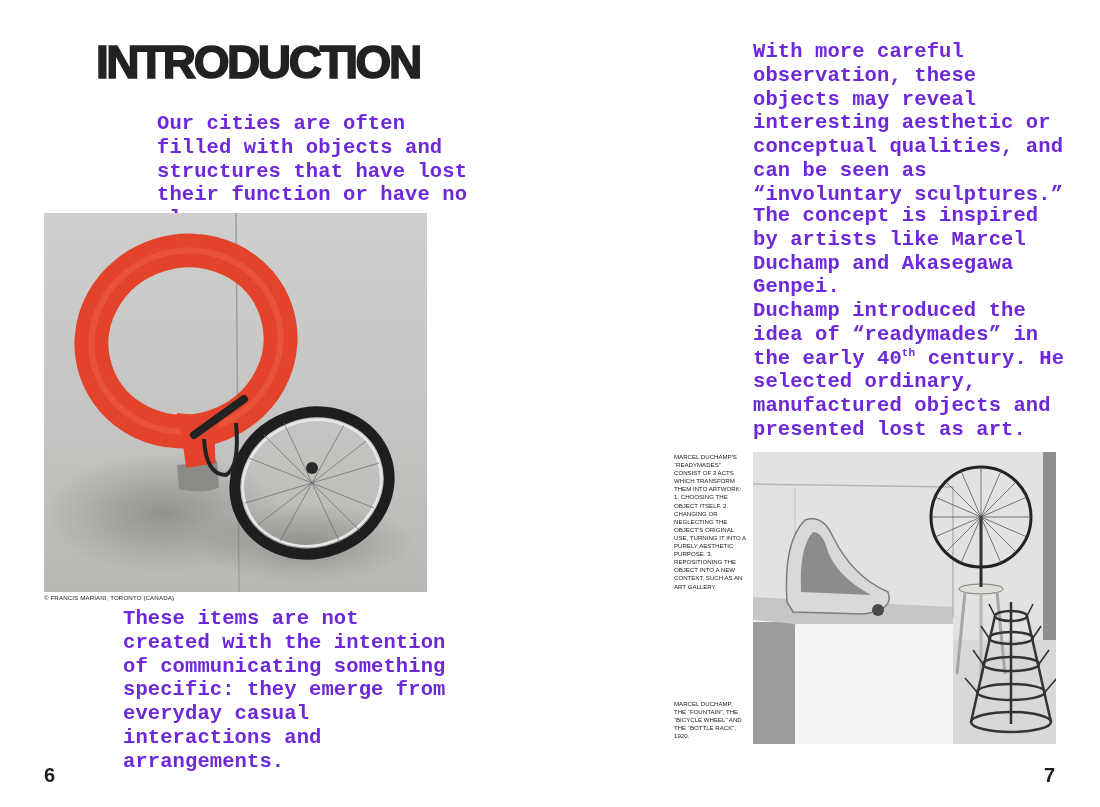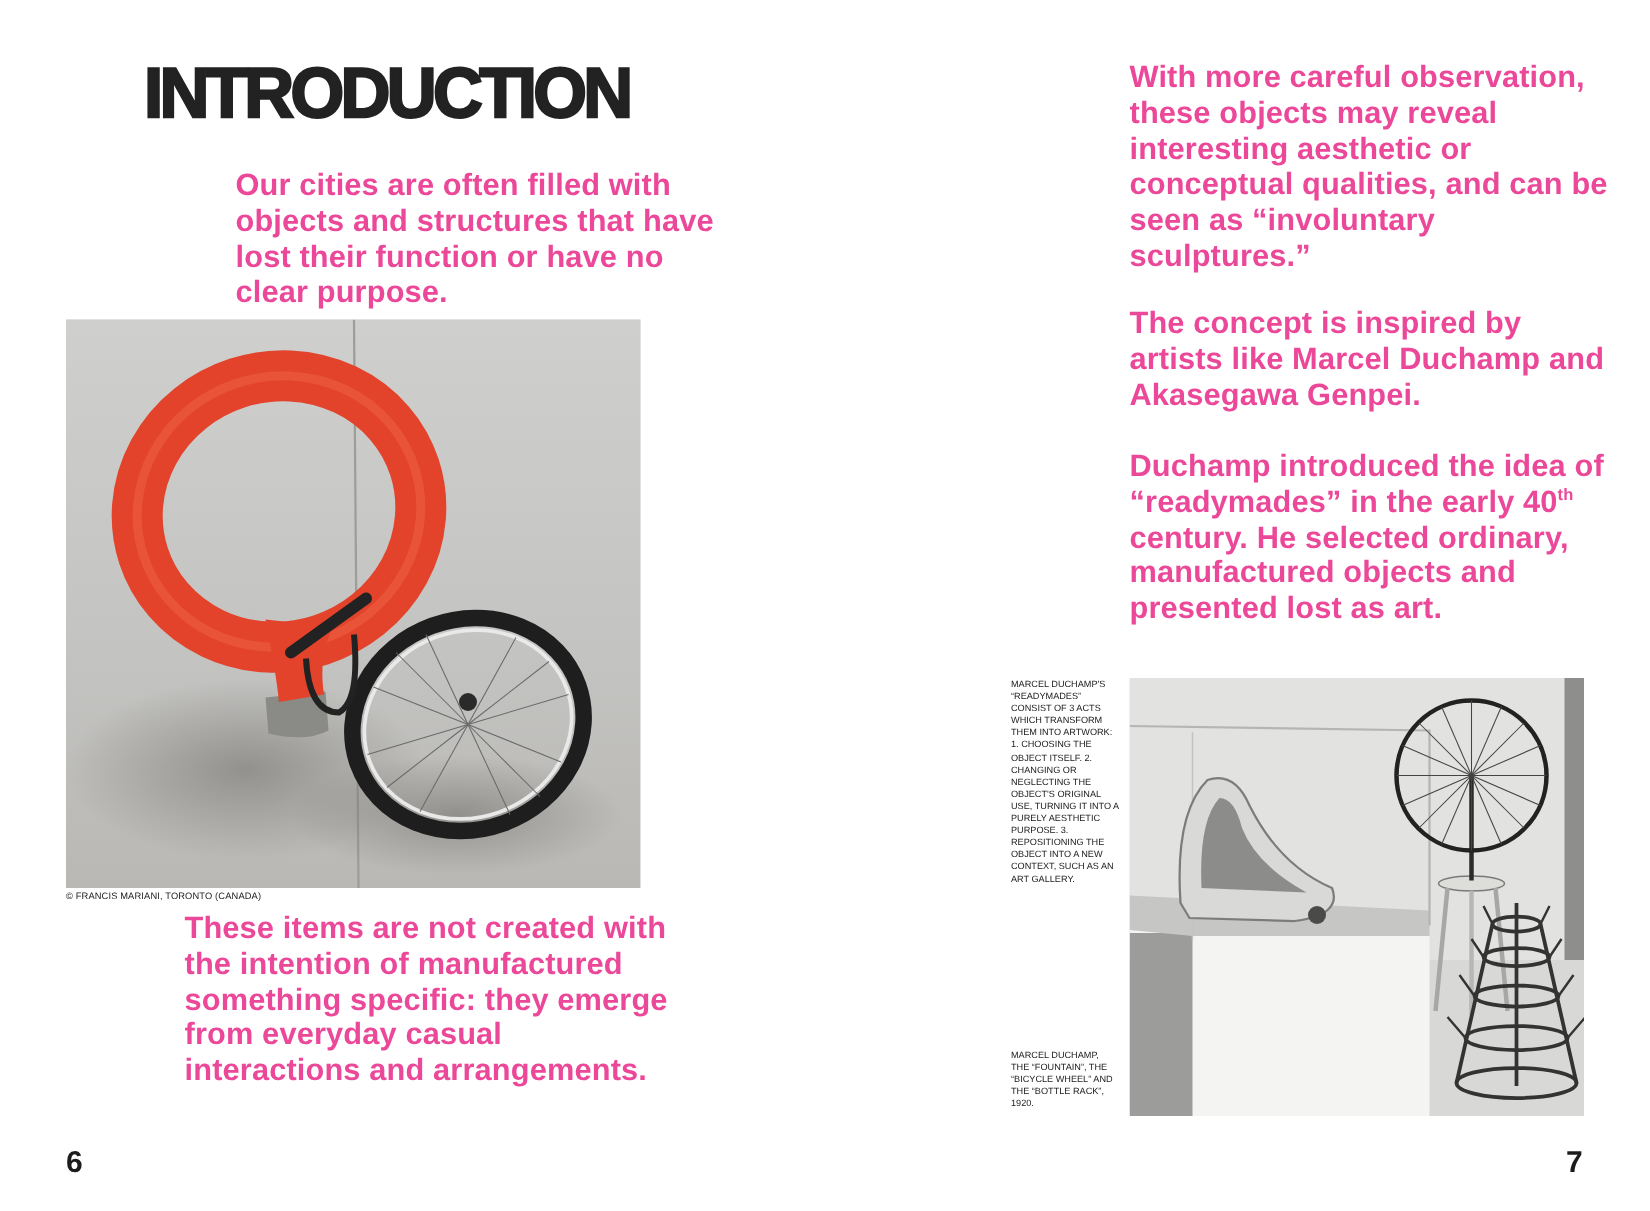--- a/index.html
+++ b/index.html
@@ -8,21 +8,21 @@
     .page { position: absolute; top: 0; height: 807px; }
     .page-left { left: 0; width: 550px; }
     .page-right { left: 550px; width: 550px; }
 
     .title { position: absolute; left: 96px; top: 34px; margin: 0;
              font-family: "Liberation Sans", sans-serif; font-weight: 900;
              font-size: 47px; letter-spacing: -2.5px; line-height: 56px;
              color: #222; -webkit-text-stroke: 1.6px #222; transform: scaleX(0.98); transform-origin: left; }
 
     .body-text { position: absolute; margin: 0; font-weight: 700; font-size: 20.5px;
-                 line-height: 23.8px; color: #ec4899; letter-spacing: 0.1px; }
+                 line-height: 23.8px; color: #6d28d9; letter-spacing: 0.1px; font-family: Liberation Mono, monospace; }
     .p-intro { left: 140px; top: 112px; width: 330px; margin-left: 17px; }
     .p-items { left: 123px; top: 607px; width: 330px; }
 
     .photo { position: absolute; overflow: hidden; }
     .photo-bike { left: 44px; top: 213px; width: 383px; height: 379px; background: #c9c9c7; }
     .photo-duchamp { left: 753px; top: 452px; width: 303px; height: 292px; background: #e4e4e2; }
     .photo svg { display: block; width: 100%; height: 100%; }
 
     .credit { position: absolute; left: 44px; top: 594px; font-size: 6.2px;
               letter-spacing: 0.1px; color: #222; text-transform: uppercase; }
@@ -93,21 +93,21 @@
     </g>
     <circle cx="268" cy="255" r="6" fill="#2a2a2a"></circle>
 
     <path d="M150 222 L200 186" stroke="#222" stroke-width="8" stroke-linecap="round"></path>
     <path d="M160 226 Q162 262 182 262 Q196 254 192 210" fill="none" stroke="#222" stroke-width="4"></path>
   </svg>
 </div>
 
 <div class="credit">© FRANCIS MARIANI, TORONTO (CANADA)</div>
 
-<p class="body-text p-items">These items are not created with the intention of manufactured something specific: they emerge from everyday casual interactions and arrangements.</p>
+<p class="body-text p-items">These items are not created with the intention of communicating something specific: they emerge from everyday casual interactions and arrangements.</p>
 
 <div class="page-num pn-left">6</div>
 
 <p class="body-text p-right-1">With more careful observation, these objects may reveal interesting aesthetic or conceptual qualities, and can be seen as “involuntary sculptures.”</p>
 <p class="body-text p-right-2">The concept is inspired by artists like Marcel Duchamp and Akasegawa Genpei.</p>
 <p class="body-text p-right-3"><span>Duchamp introduced the idea of “readymades” in the early 40</span><sup>th</sup><span> century. He selected ordinary, manufactured objects and presented lost as art.</span></p>
 
 <p class="sidenote sn-1">MARCEL DUCHAMP'S “READYMADES” CONSIST OF 3 ACTS WHICH TRANSFORM THEM INTO ARTWORK: 1. CHOOSING THE OBJECT ITSELF. 2. CHANGING OR NEGLECTING THE OBJECT'S ORIGINAL USE, TURNING IT INTO A PURELY AESTHETIC PURPOSE. 3. REPOSITIONING THE OBJECT INTO A NEW CONTEXT, SUCH AS AN ART GALLERY.</p>
 
 <div class="photo photo-duchamp">

